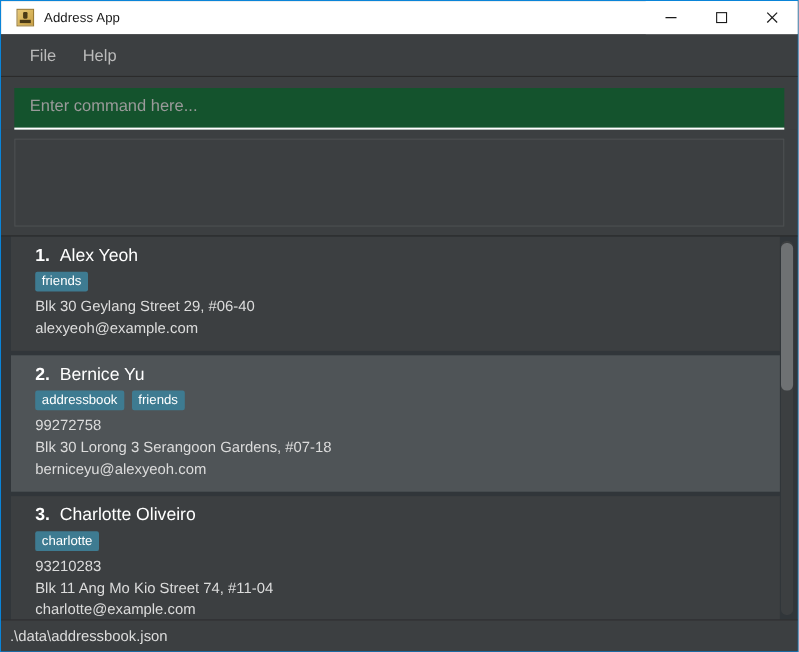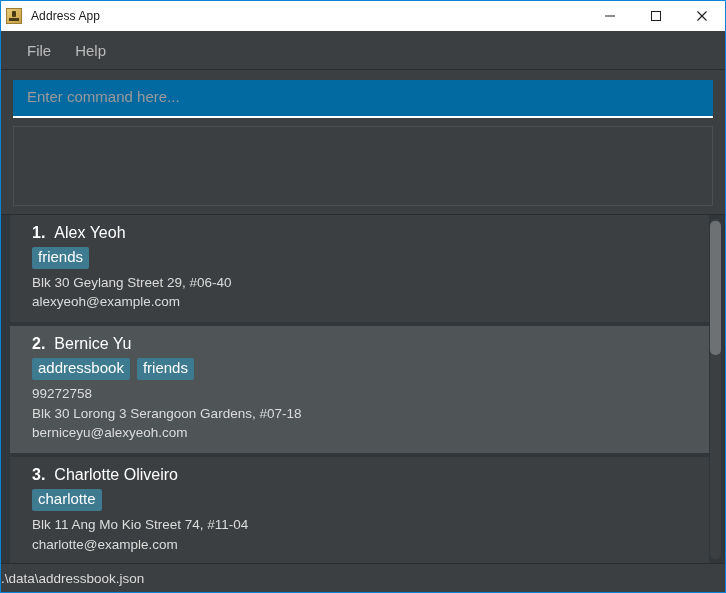--- a/index.html
+++ b/index.html
@@ -31,21 +31,21 @@
     height: 30px;
     min-height: 30px;
     background: #ffffff;
     display: flex;
     align-items: center;
     position: relative;
   }
   #title-left {
     display: flex;
     align-items: center;
-    padding-left: 5px;
+    padding-left: 14px;
     gap: 9px;
     flex: 1;
     min-width: 0;
   }
   #app-icon {
     width: 16px;
     height: 16px;
     position: relative;
     background: linear-gradient(135deg, #e8c97a 0%, #d9b65c 48%, #c7a04a 100%);
     border: 1px solid #9c7c33;
@@ -111,21 +111,21 @@
     white-space: nowrap;
   }
 
   
   #commandbox-wrap {
     background: #3c3f41;
     padding: 10px 12px 0 12px;
   }
   #commandbox {
     height: 38px;
-    background: #0369a1;
+    background: #14532d;
     border: none;
     border-bottom: 2px solid #ffffff;
     display: flex;
     align-items: center;
     box-sizing: border-box;
   }
   #command-input {
     width: 100%;
     background: transparent;
     border: none;
@@ -196,21 +196,21 @@
   }
   .tag-row {
     display: flex;
     gap: 7px;
     margin-bottom: 4px;
     flex-wrap: wrap;
   }
   .tag {
     background: #3e7b91;
     color: #ffffff;
-    font-size: 15px;
+    font-size: 12px;
     padding: 2px 6px 3px 6px;
     border-radius: 2px;
     line-height: 1.1;
     white-space: nowrap;
   }
   .card-line {
     font-size: 13.5px;
     color: #dcdcdc;
     line-height: 1.47;
     white-space: nowrap;
@@ -239,21 +239,21 @@
   }
 
   
   #statusbar {
     height: 28px;
     min-height: 28px;
     background: #3c3f41;
     border-top: 1px solid #2b2b2b;
     display: flex;
     align-items: center;
-    padding-left: 0;
+    padding-left: 8px;
   }
   #status-text {
     font-size: 13.5px;
     color: #dcdcdc;
     white-space: nowrap;
   }
 </style>
 </head>
 <body>
 
@@ -329,20 +329,21 @@
       </div>
 
       <div class="person-card">
         <div class="card-header">
           <span class="card-index">3.</span>
           <span class="card-name">Charlotte Oliveiro</span>
         </div>
         <div class="tag-row">
           <span class="tag">charlotte</span>
         </div>
+        <div class="card-line">93210283</div>
         <div class="card-line">Blk 11 Ang Mo Kio Street 74, #11-04</div>
         <div class="card-line">charlotte@example.com</div>
       </div>
 
     </div>
 
     <div id="scrollbar-track">
       <div id="scrollbar-thumb" style="top: 2px; height: 134px;"></div>
     </div>
   </div>

